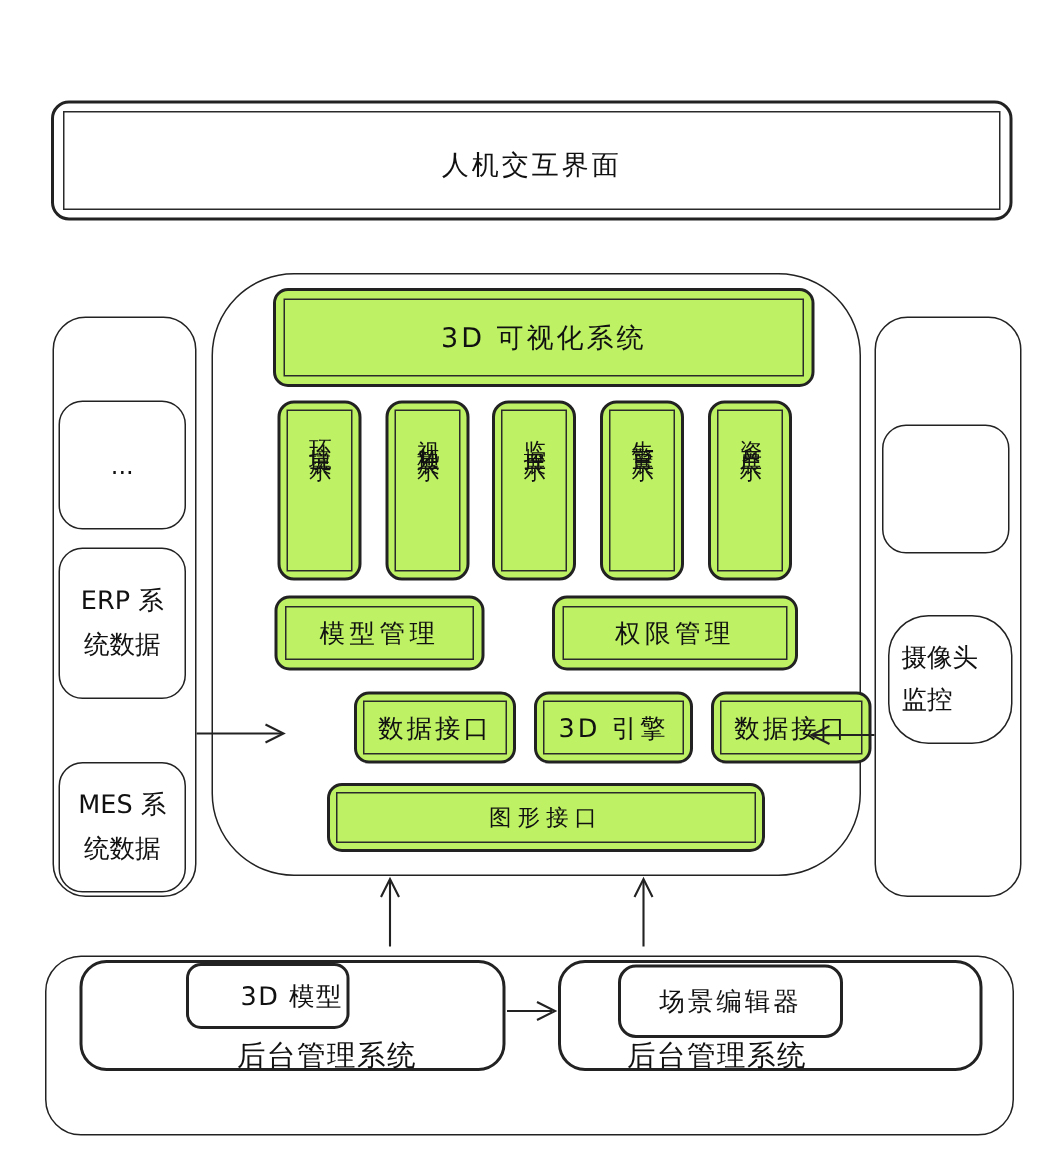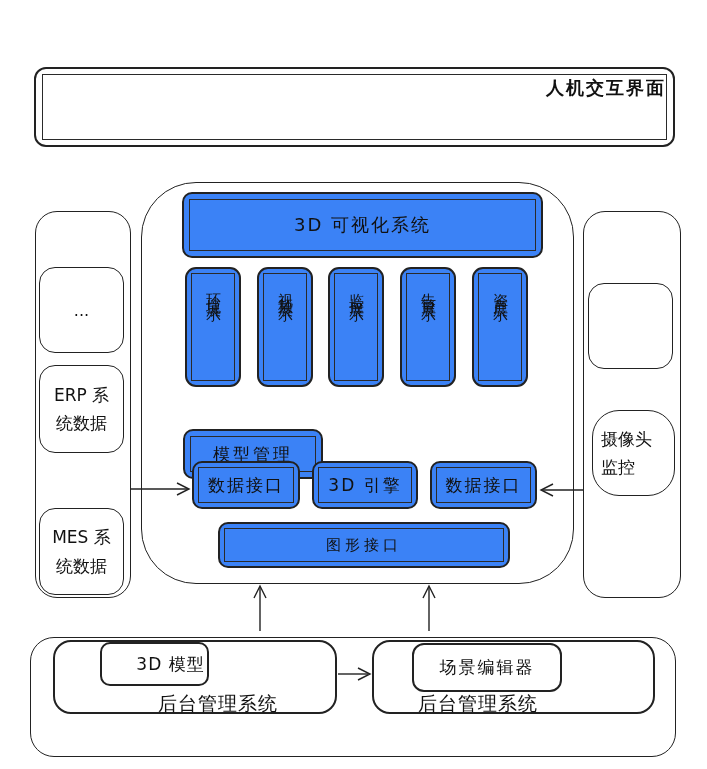--- a/index.html
+++ b/index.html
@@ -9,71 +9,71 @@
     font-family:"DejaVu Sans","Liberation Sans",sans-serif; color:#111;
   }
   .abs { position:absolute; }
 
   
   .rbox { position:absolute; border:1.6px solid #222; border-radius:22px; background:#fff; }
   .rbox-sm { position:absolute; border:1.6px solid #222; border-radius:16px; background:#fff;
              display:flex; align-items:center; justify-content:center; text-align:center; }
 
   
-  .dbox { position:absolute; border:2px solid #222; border-radius:10px; background:#3b82f6; padding:4px; }
+  .dbox { position:absolute; border:2px solid #222; border-radius:10px; background:#bef264; padding:4px; }
   .dbox-inner { border:1.5px solid #2a2a2a; width:100%; height:100%;
                 display:flex; align-items:center; justify-content:center; text-align:center; }
 
   .top-outer { left:34px; top:67px; width:641px; height:80px; border:2px solid #222; border-radius:12px; padding:5px 6px; }
   .top-inner { border:1.5px solid #2a2a2a; width:100%; height:100%; }
-  .top-title { margin-top:1px; text-align:right; font-size:18px; font-weight:bold; letter-spacing:2px; }
+  .top-title { margin-top:23px; text-align:center; font-size:18px; font-weight:normal; letter-spacing:2px; }
 
   .left-col  { left:35px;  top:211px; width:96px; height:387px; }
   .right-col { left:583px; top:211px; width:98px; height:387px; }
 
   .dots-box   { left:39px;  top:267px; width:85px; height:86px; font-size:16px; }
-  .erp-box    { left:39px;  top:365px; width:85px; height:88px; }
+  .erp-box    { left:39px;  top:365px; width:85px; height:101px; }
   .mes-box    { left:39px;  top:508px; width:85px; height:87px; }
   .empty-box  { left:588px; top:283px; width:85px; height:86px; }
   .camera-box { left:592px; top:410px; width:83px; height:86px; justify-content:flex-start; text-align:left; padding-left:8px;border-radius:27px; }
   .two-line { white-space:pre-line; font-size:17px; line-height:1.65; }
 
   .center-frame { left:141px; top:182px; width:433px; height:402px; border:1.6px solid #222; border-radius:55px; }
 
   .viz-header { left:182px; top:192px; width:361px; height:66px; padding:5px; }
   .viz-header .dbox-inner { font-size:18px; letter-spacing:2px; }
 
   .vmod { top:267px; height:120px; width:56px; padding:4px; border-radius:11px; }
   .vmod .dbox-inner { writing-mode:vertical-rl; text-orientation:upright;
                       justify-content:flex-start; padding-top:7px;
                       font-size:15px; letter-spacing:5px; }
   .vmod-1 { left:185px; } .vmod-2 { left:257px; } .vmod-3 { left:328px; }
   .vmod-4 { left:400px; } .vmod-5 { left:472px; }
 
   .mgmt { top:397px; height:50px; padding:5px; }
   .mgmt .dbox-inner { font-size:17px; letter-spacing:3px; }
-  .mgmt-model { left:183px; width:140px;margin-top:32px; }
+  .mgmt-model { left:183px; width:140px; }
   .mgmt-perm  { left:368px; width:164px; }
 
-  .iface { top:461px; height:48px; padding:4px; }
+  .iface { top:461px; height:48px; padding:4px;margin-left:44px; }
   .iface .dbox-inner { font-size:17px; letter-spacing:2px; }
   .iface-data-l { left:192px; width:108px; }
   .iface-engine { left:312px; width:106px; }
   .iface-data-r { left:430px; width:107px; }
 
   .gfx { left:218px; top:522px; width:292px; height:46px; padding:4px; }
   .gfx .dbox-inner { font-size:15px; letter-spacing:4px; }
 
   .bottom-outer { left:30px; top:637px; width:646px; height:120px; border-radius:24px; }
   .backend { border:2px solid #222; border-radius:18px; background:#fff; }
   .backend-left  { left:53px;  top:640px; width:284px; height:74px; }
   .backend-right { left:372px; top:640px; width:283px; height:74px; }
   .bbox { position:absolute; border:2px solid #222; border-radius:10px; background:#fff;
           display:flex; align-items:center; justify-content:center; font-size:17px; letter-spacing:1px; }
-  .box-3dmodel { left:100px; top:642px; width:109px; height:44px;padding-left:32px; }
+  .box-3dmodel { left:124px; top:642px; width:109px; height:44px;padding-left:32px; }
   .box-proj    { left:218px; top:638px; width:110px; height:46px; }
   .box-scene   { left:412px; top:643px; width:150px; height:49px; border-radius:12px; letter-spacing:2px; }
   .backend-label { position:absolute; top:691px; width:140px; text-align:center;
                    font-size:19px; letter-spacing:1px; }
   .backend-label-left  { left:148px; }
   .backend-label-right { left:408px; }
 
   svg.arrows { position:absolute; left:0; top:0; width:707px; height:769px; pointer-events:none; }
   svg.arrows line, svg.arrows polyline { stroke:#222; stroke-width:1.4; fill:none; }
 </style>
@@ -142,20 +142,25 @@
     <div class="dbox-inner">
         <span>资产展示</span>
       </div>
   </div>
 
   <div class="dbox mgmt mgmt-model">
     <div class="dbox-inner">
         <span>模型管理</span>
       </div>
   </div>
+  <div class="dbox mgmt mgmt-perm">
+    <div class="dbox-inner">
+        <span>权限管理</span>
+      </div>
+  </div>
 
   <div class="dbox iface iface-data-l">
     <div class="dbox-inner">
         <span>数据接口</span>
       </div>
   </div>
   <div class="dbox iface iface-engine">
     <div class="dbox-inner">
         <span>3D 引擎</span>
       </div>

